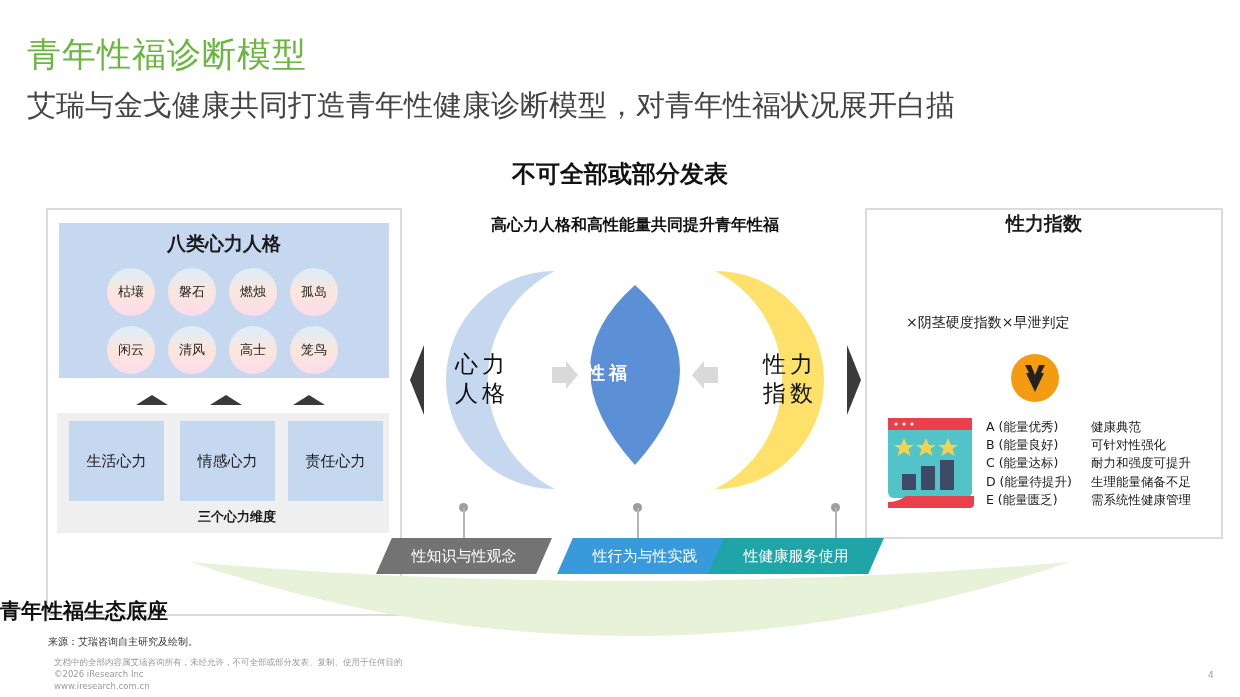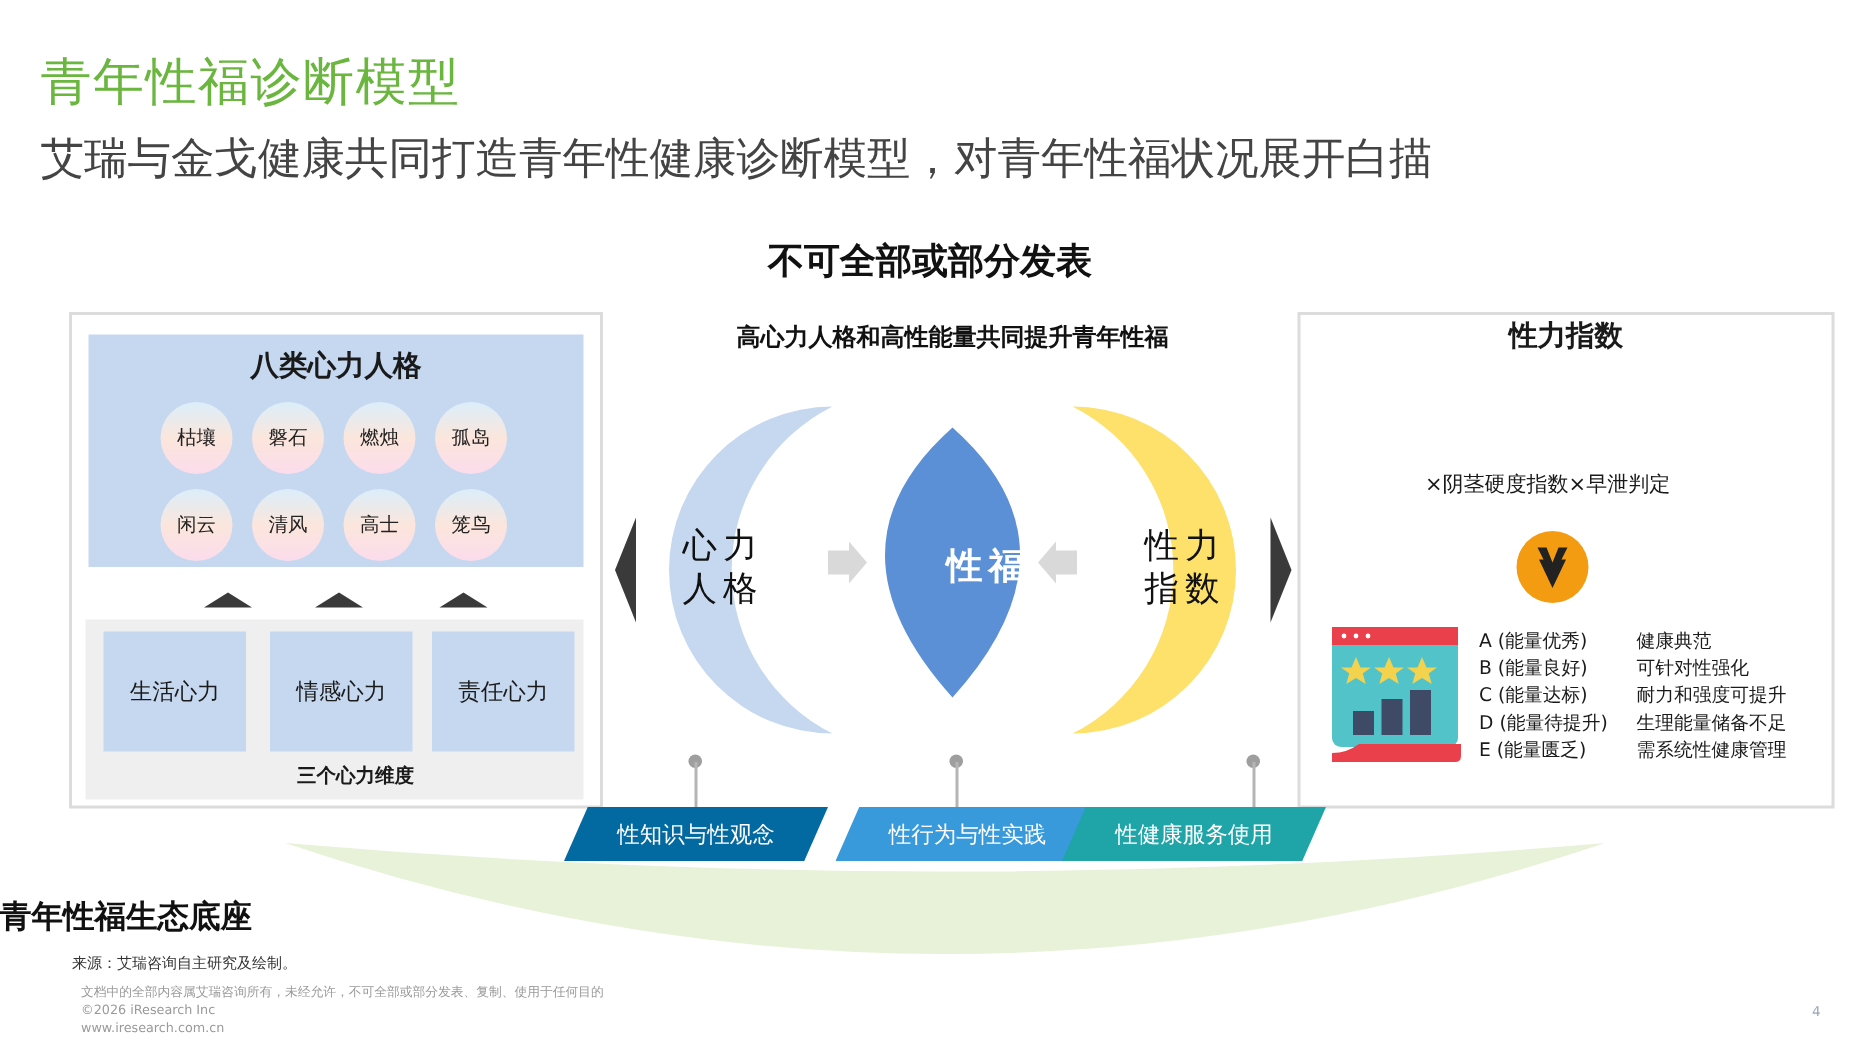--- a/index.html
+++ b/index.html
@@ -7,47 +7,47 @@
   body { position: relative; font-family: "DejaVu Sans", "Liberation Sans", sans-serif; color: #1a1a1a; }
   .abs { position: absolute; }
 
   .page-title { left: 27px; top: 32px; font-size: 34px; color: #6ab63f; letter-spacing: 1px; white-space: nowrap; }
   .page-subtitle { left: 27px; top: 86px; font-size: 29px; color: #444; white-space: nowrap; }
 
   .model-title { left: 0; width: 1240px; top: 158px; text-align: center; font-size: 24px; font-weight: bold; color: #111; }
   .model-caption { left: 420px; width: 430px; top: 215px; text-align: center; font-size: 16px; font-weight: bold; color: #111; }
 
   
-  .left-panel { left: 46px; top: 208px; width: 356px; height: 331px; border: 2px solid #dcdcdc; background: #fff; }
+  .left-panel { left: 46px; top: 208px; width: 356px; height: 408px; border: 2px solid #dcdcdc; background: #fff; }
   .persona-box { left: 11px; top: 13px; width: 330px; height: 155px; background: #c5d8f0; }
   .persona-title { left: 0; top: 8px; width: 330px; text-align: center; font-size: 19px; font-weight: bold; }
   .persona-grid { left: 48px; top: 45px; width: 240px; display: grid; grid-template-columns: repeat(4, 48px); column-gap: 13px; row-gap: 10px; }
   .persona-circle { width: 48px; height: 48px; border-radius: 50%;
      background: linear-gradient(180deg, #dbeefa 0%, #fbe6dc 50%, #fbdcec 100%);
      display: flex; align-items: center; justify-content: center; font-size: 13px; color: #222; cursor: pointer; }
   .up-tri { width: 0; height: 0; border-left: 16px solid transparent; border-right: 16px solid transparent; border-bottom: 10px solid #3a3a3a; }
   .dim-box { left: 9px; top: 203px; width: 332px; height: 120px; background: #efefef; }
   .dim-item { position: absolute; top: 8px; width: 95px; height: 80px; background: #c5d8f0; display: flex; align-items: center; justify-content: center; font-size: 15px; cursor: pointer; }
   .dim-caption { left: 0; top: 95px; width: 332px; text-align: center; font-size: 13px; font-weight: bold; padding-left: 28px; }
 
   
   .side-arrow-l { left: 410px; top: 345px; width: 0; height: 0; border-top: 35px solid transparent; border-bottom: 35px solid transparent; border-right: 14px solid #3a3a3a; }
   .side-arrow-r { left: 847px; top: 345px; width: 0; height: 0; border-top: 35px solid transparent; border-bottom: 35px solid transparent; border-left: 14px solid #3a3a3a; }
   .center-svg { left: 420px; top: 265px; }
   .circle-label { font-size: 23px; line-height: 29px; color: #111; letter-spacing: 4px; }
   .lbl-left { left: 455px; top: 350px; }
   .lbl-right { left: 763px; top: 350px; }
-  .lbl-center { left: 587px; top: 361px; width: 100px; text-align: right; font-size: 24px; font-weight: bold; color: #fff; letter-spacing: 4px; }
+  .lbl-center { left: 587px; top: 361px; width: 100px; text-align: left; font-size: 18px; font-weight: bold; color: #fff; letter-spacing: 4px; }
 
   
   .right-panel { left: 865px; top: 208px; width: 358px; height: 331px; border: 2px solid #dcdcdc; background: #fff; }
   .idx-title { left: 0; top: 1px; width: 354px; text-align: center; font-size: 19px; font-weight: bold; }
   .formula-1 { left: 39px; top: 72px; font-size: 15px; white-space: nowrap; }
   .formula-1 b { font-size: 16px; }
-  .formula-2 { left: 39px; top: 104px; font-size: 14px; white-space: nowrap; margin-left: 44px; }
+  .formula-2 { left: 39px; top: 104px; font-size: 14px; white-space: nowrap; }
   .badge-icon { left: 143px; top: 143px; }
   .report-icon { left: 19px; top: 206px; }
   .grade-list { left: 119px; top: 208px; font-size: 12.5px; line-height: 18.2px; }
   .grade-desc { left: 224px; top: 208px; font-size: 12.5px; line-height: 18.2px; }
 
   
   .pin { width: 2px; height: 30px; background: #b5b5b5; }
   .pin-dot { width: 9px; height: 9px; border-radius: 50%; background: #9e9e9e; }
   .tag { top: 538px; height: 36px; width: 176px; color: #fff; font-size: 15px; display: flex; align-items: center; justify-content: center; cursor: pointer; clip-path: polygon(9% 0, 100% 0, 91% 100%, 0 100%); }
   .base-title { left: 0; width: 1240px; top: 597px; text-align: left; font-size: 21px; font-weight: bold; color: #111; }
@@ -168,21 +168,21 @@
   <path d="M 0 2 Q 440 40 880 2 Q 440 150 0 2 Z" fill="#e7f2d8"></path>
 </svg>
 
 <div class="abs pin-dot" style="left:459px;top:503px;"></div>
 <div class="abs pin" style="left:463px;top:508px;"></div>
 <div class="abs pin-dot" style="left:633px;top:503px;"></div>
 <div class="abs pin" style="left:637px;top:508px;"></div>
 <div class="abs pin-dot" style="left:831px;top:503px;"></div>
 <div class="abs pin" style="left:835px;top:508px;"></div>
 
-<div class="abs tag" style="left:376px;background:#0369a1;">性知识与性观念</div>
+<div class="abs tag" style="left:376px;background:#737373;">性知识与性观念</div>
 <div class="abs tag" style="left:557px;background:#3899db;">性行为与性实践</div>
 <div class="abs tag" style="left:708px;background:#1fa5a8;">性健康服务使用</div>
 
 <div class="abs base-title">青年性福生态底座</div>
 
 <div class="abs source">来源：艾瑞咨询自主研究及绘制。</div>
 <div class="abs footer">
   <div>文档中的全部内容属艾瑞咨询所有，未经允许，不可全部或部分发表、复制、使用于任何目的</div>
   <div>©2026 iResearch Inc</div>
   <div>www.iresearch.com.cn</div>

